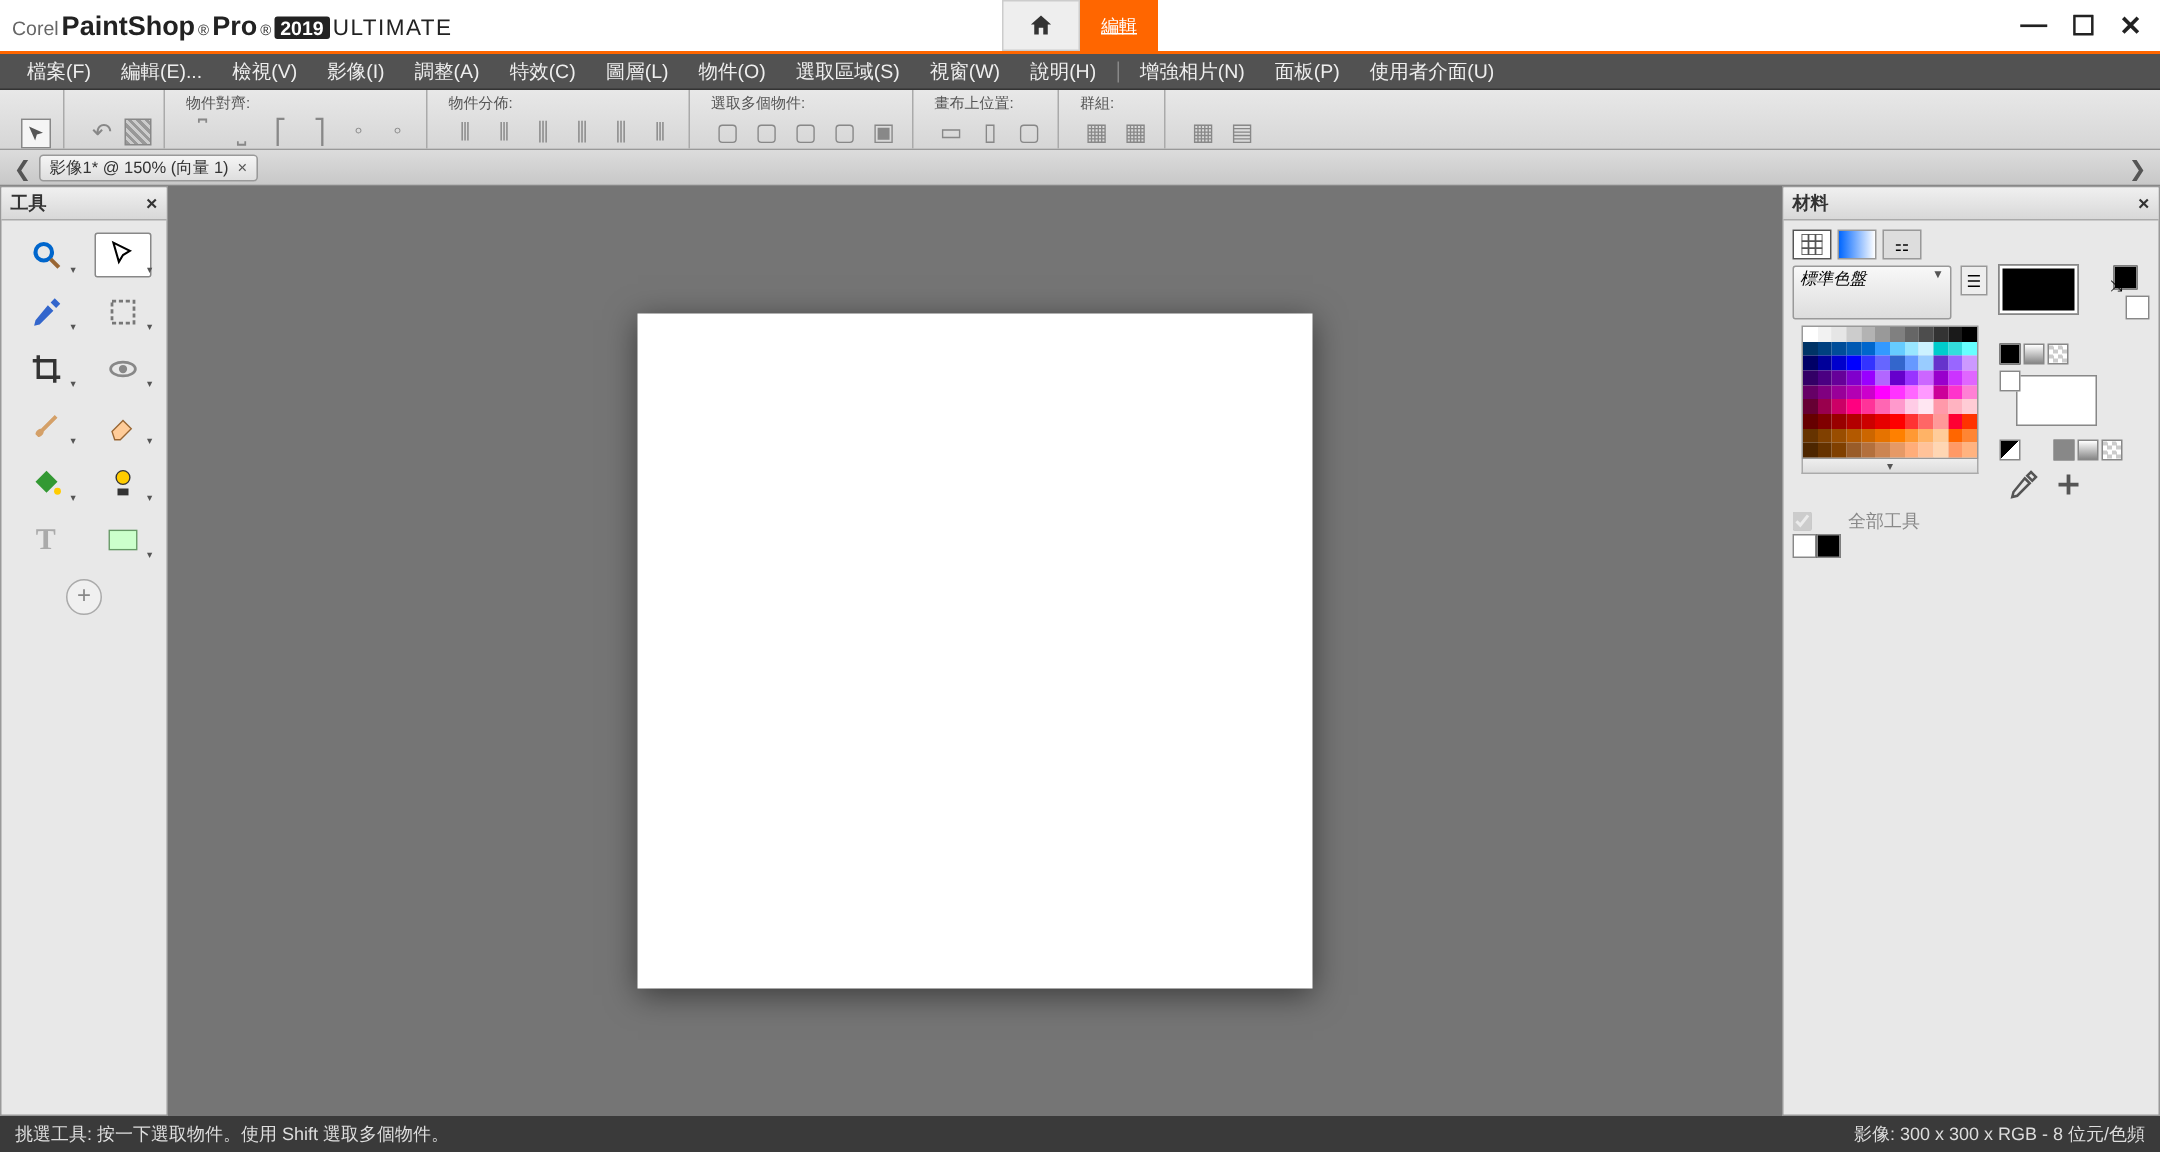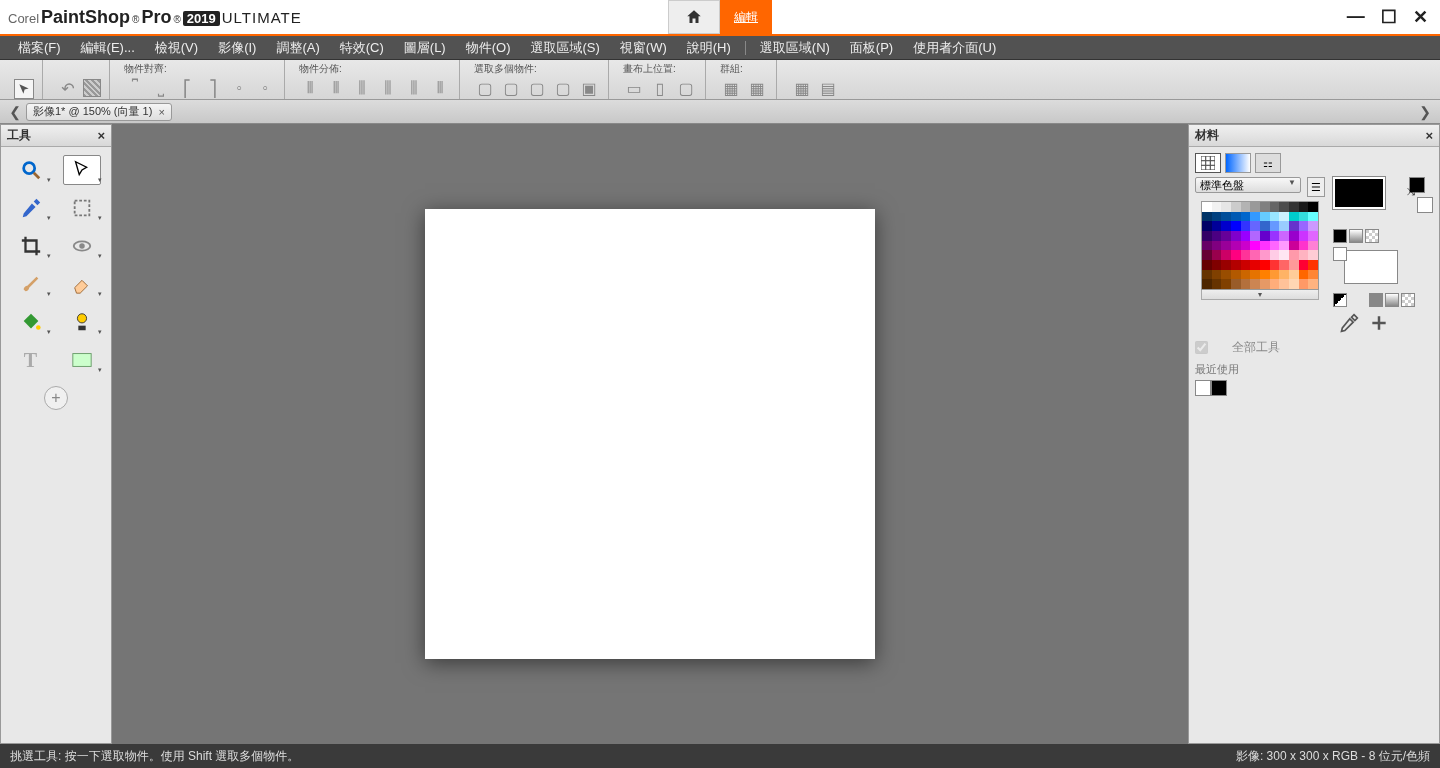--- a/index.html
+++ b/index.html
@@ -56,21 +56,21 @@
 .canvas-area { flex:1; background:#757575; position:relative; display:flex; align-items:center; justify-content:center;}
 .canvas { width:450px; height:450px; background:#fff; box-shadow: 0 4px 20px rgba(0,0,0,0.5);}
 
 
 .materials-panel { width:252px; min-width:252px; background:#e8e8e8; border:1px solid #999; display:flex; flex-direction:column; padding-bottom:6px;}
 .mat-header { background: linear-gradient(#f0f0f0,#d8d8d8); border-bottom:1px solid #aaa; padding:2px 6px; display:flex; align-items:center; justify-content:space-between; font-size:12px; font-weight:bold; color:#333;}
 .mat-tabs { display:flex; gap:4px; padding:6px 6px 4px;}
 .mat-tab { width:26px; height:20px; border:1px solid #999; background:#ddd; display:flex;align-items:center;justify-content:center; cursor:pointer; font-size:13px;}
 .mat-tab.active { border:1px solid #555; background:#fff;}
 .mat-row { display:flex; gap:6px; padding:4px 6px; align-items:flex-start;}
-.palette-select { flex:1; height:16px; background:linear-gradient(#f8f8f8,#ddd); border:1px solid #999; font-size:11px; padding:0 4px; display:flex;align-items:flex-start; justify-content:space-between; cursor:pointer; border-radius:2px;}
+.palette-select { flex:1; height:36px; background:linear-gradient(#f8f8f8,#ddd); border:1px solid #999; font-size:11px; padding:0 4px; display:flex;align-items:flex-start; justify-content:space-between; cursor:pointer; border-radius:2px;font-style:italic;}
 .palette-select .arrow { font-size:8px; color:#555; }
 .palette-icon-btn { width:18px; height:20px; border:1px solid #999; background:#eee; display:flex;align-items:center;justify-content:center; cursor:pointer; font-size:11px;}
 .swatch-area { padding:0 6px;}
 .swatch-grid { display:grid; grid-template-columns: repeat(12, 1fr); width:118px; gap:0; border:1px solid #999;}
 .swatch-grid .sw { aspect-ratio:1; cursor:pointer;}
 .swatch-expand {text-align:center; font-size:8px; color:#555; cursor:pointer; background:linear-gradient(#eee,#ddd); border:1px solid #aaa; border-top:none; width:118px;}
 .style-row { display:flex; gap:2px;}
 .style-btn { width:14px; height:14px; border:1px solid #888; cursor:pointer; display:flex;align-items:center;justify-content:center; font-size:9px;}
 .mat-tools-row { display:flex; gap:10px; padding:6px; align-items:center; color:#555; font-size:18px;}
 .mat-tools-row span { cursor:pointer;}
@@ -120,21 +120,21 @@
   <div class="menu-item">檢視(V)</div>
   <div class="menu-item">影像(I)</div>
   <div class="menu-item">調整(A)</div>
   <div class="menu-item">特效(C)</div>
   <div class="menu-item">圖層(L)</div>
   <div class="menu-item">物件(O)</div>
   <div class="menu-item">選取區域(S)</div>
   <div class="menu-item">視窗(W)</div>
   <div class="menu-item">說明(H)</div>
   <div class="menu-sep"></div>
-  <div class="menu-item">選取區域(N)</div>
+  <div class="menu-item">增強相片(N)</div>
   <div class="menu-item">面板(P)</div>
   <div class="menu-item">使用者介面(U)</div>
 </div>
 
 <div class="optionsbar">
   <div class="opt-group" style="border-right:1px solid #aaa;">
     <div class="opt-icons">
       <div class="opt-arrow">
           <svg width="14" height="14" viewBox="0 0 24 24">
             <path fill="#555" d="M4 4l7 16 2-7 7-2z"></path>
@@ -506,21 +506,20 @@
                 <path fill="none" stroke="#555" stroke-width="3" d="M12 4v16M4 12h16"></path>
               </svg>
             </span>
         </div>
       </div>
     </div>
     <div class="all-tools-row">
       <input type="checkbox" checked="" disabled="" style="">
       <span>全部工具</span>
     </div>
-    <div class="recent-label">最近使用</div>
     <div class="recent-swatches" id="recent-swatches">
         <div class="recent-sw" style="background: rgb(255, 255, 255);"></div>
         <div class="recent-sw" style="background: rgb(0, 0, 0);"></div>
       </div>
   </div>
 
 </div>
 
 <div class="statusbar">
   <span>挑選工具: 按一下選取物件。使用 Shift 選取多個物件。</span>

